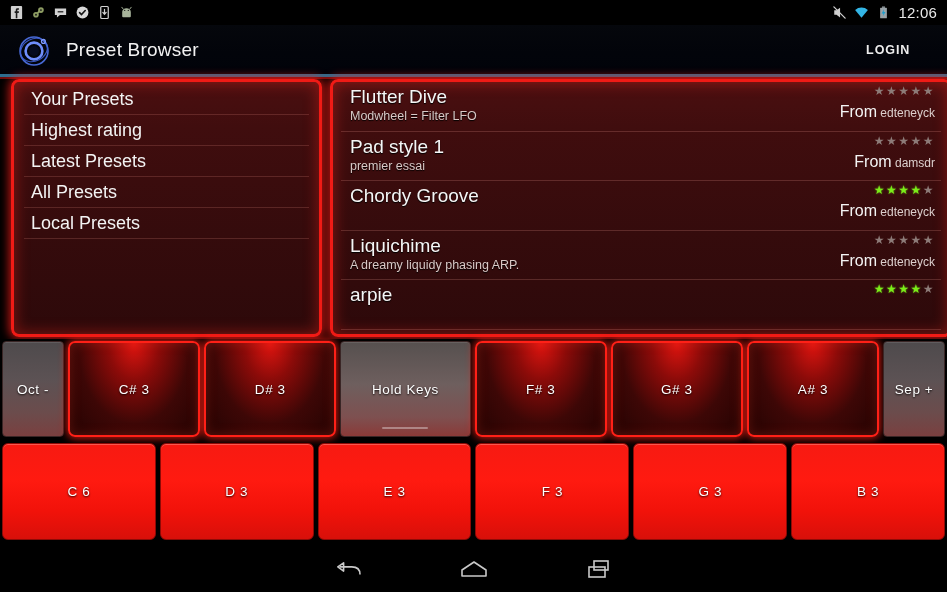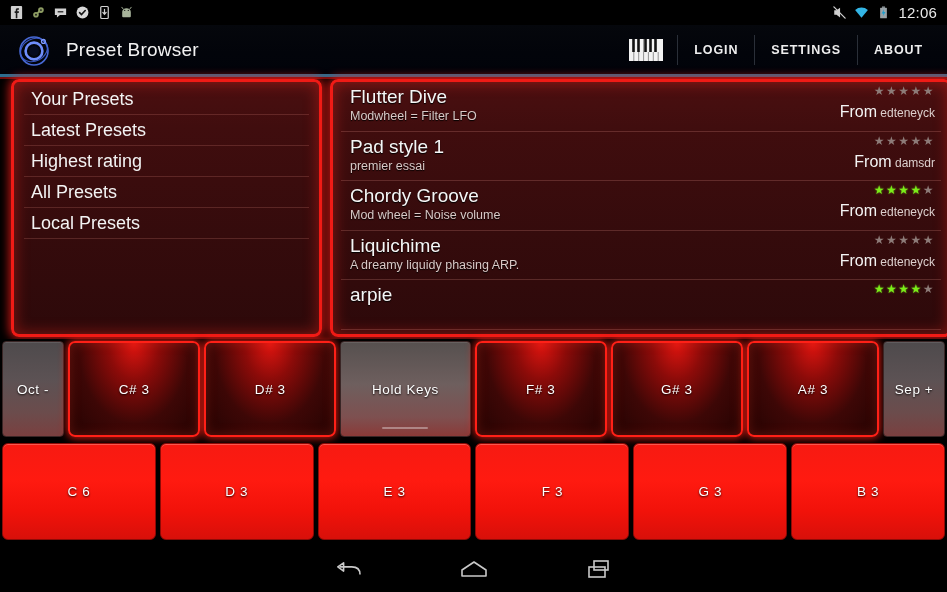--- a/index.html
+++ b/index.html
@@ -27,21 +27,21 @@
   
   .appbar{
     position:absolute; left:0; top:25px; width:947px; height:50px;
     background:linear-gradient(180deg,#05070c 0%, #02040a 55%, #01030a 100%);
     display:flex; align-items:center;
   }
   .logo-wrap{ margin-left:14px; width:40px; height:40px; position:relative; }
   .app-title{
     margin-left:12px; color:#f2f2f2; font-size:19px; letter-spacing:.2px;
   }
-  .appbar-right{ margin-left:auto; display:flex; align-items:center; height:100%; padding-right:8px; }
+  .appbar-right{ margin-left:auto; display:flex; align-items:center; height:100%; padding-right:8px;flex-direction:column; }
   .kbd-icon{ width:34px; height:22px; margin-right:14px; }
   .divider-v{ width:1px; height:30px; background:#2a2f38; }
   .navlink{
     color:#ededed; font-size:12.5px; font-weight:bold; letter-spacing:.9px;
     padding:0 16px; line-height:50px; height:50px; cursor:pointer;
     white-space:nowrap;
   }
   .accent-line{
     position:absolute; left:0; top:74px; width:947px; height:3px;
     background:#2b6f91;
@@ -248,22 +248,22 @@
     </div>
   </div>
   <div class="accent-line"></div>
   <div class="accent-line2"></div>
 
   <div class="content">
 
     <div class="panel panel-left">
       <div class="cat-list">
         <div class="cat-item">Your Presets</div>
+        <div class="cat-item">Highest rating</div>
         <div class="cat-item">Latest Presets</div>
-        <div class="cat-item">Highest rating</div>
         <div class="cat-item">All Presets</div>
         <div class="cat-item">Local Presets</div>
       </div>
     </div>
 
     <div class="panel panel-right">
       <div class="preset-list">
 
         <div class="preset-row">
           <div class="preset-name">Flutter Dive</div>
@@ -284,21 +284,20 @@
             <div class="stars"><span class="star-off">★</span><span class="star-off">★</span><span class="star-off">★</span><span class="star-off">★</span><span class="star-off">★</span></div>
             <div class="from-line">
               <span class="from-label">From</span>
               <span>damsdr</span>
             </div>
           </div>
         </div>
 
         <div class="preset-row">
           <div class="preset-name">Chordy Groove</div>
-          <div class="preset-desc">Mod wheel = Noise volume</div>
           <div class="preset-meta">
             <div class="stars"><span class="star-on">★</span><span class="star-on">★</span><span class="star-on">★</span><span class="star-on">★</span><span class="star-off">★</span></div>
             <div class="from-line">
               <span class="from-label">From</span>
               <span>edteneyck</span>
             </div>
           </div>
         </div>
 
         <div class="preset-row">

